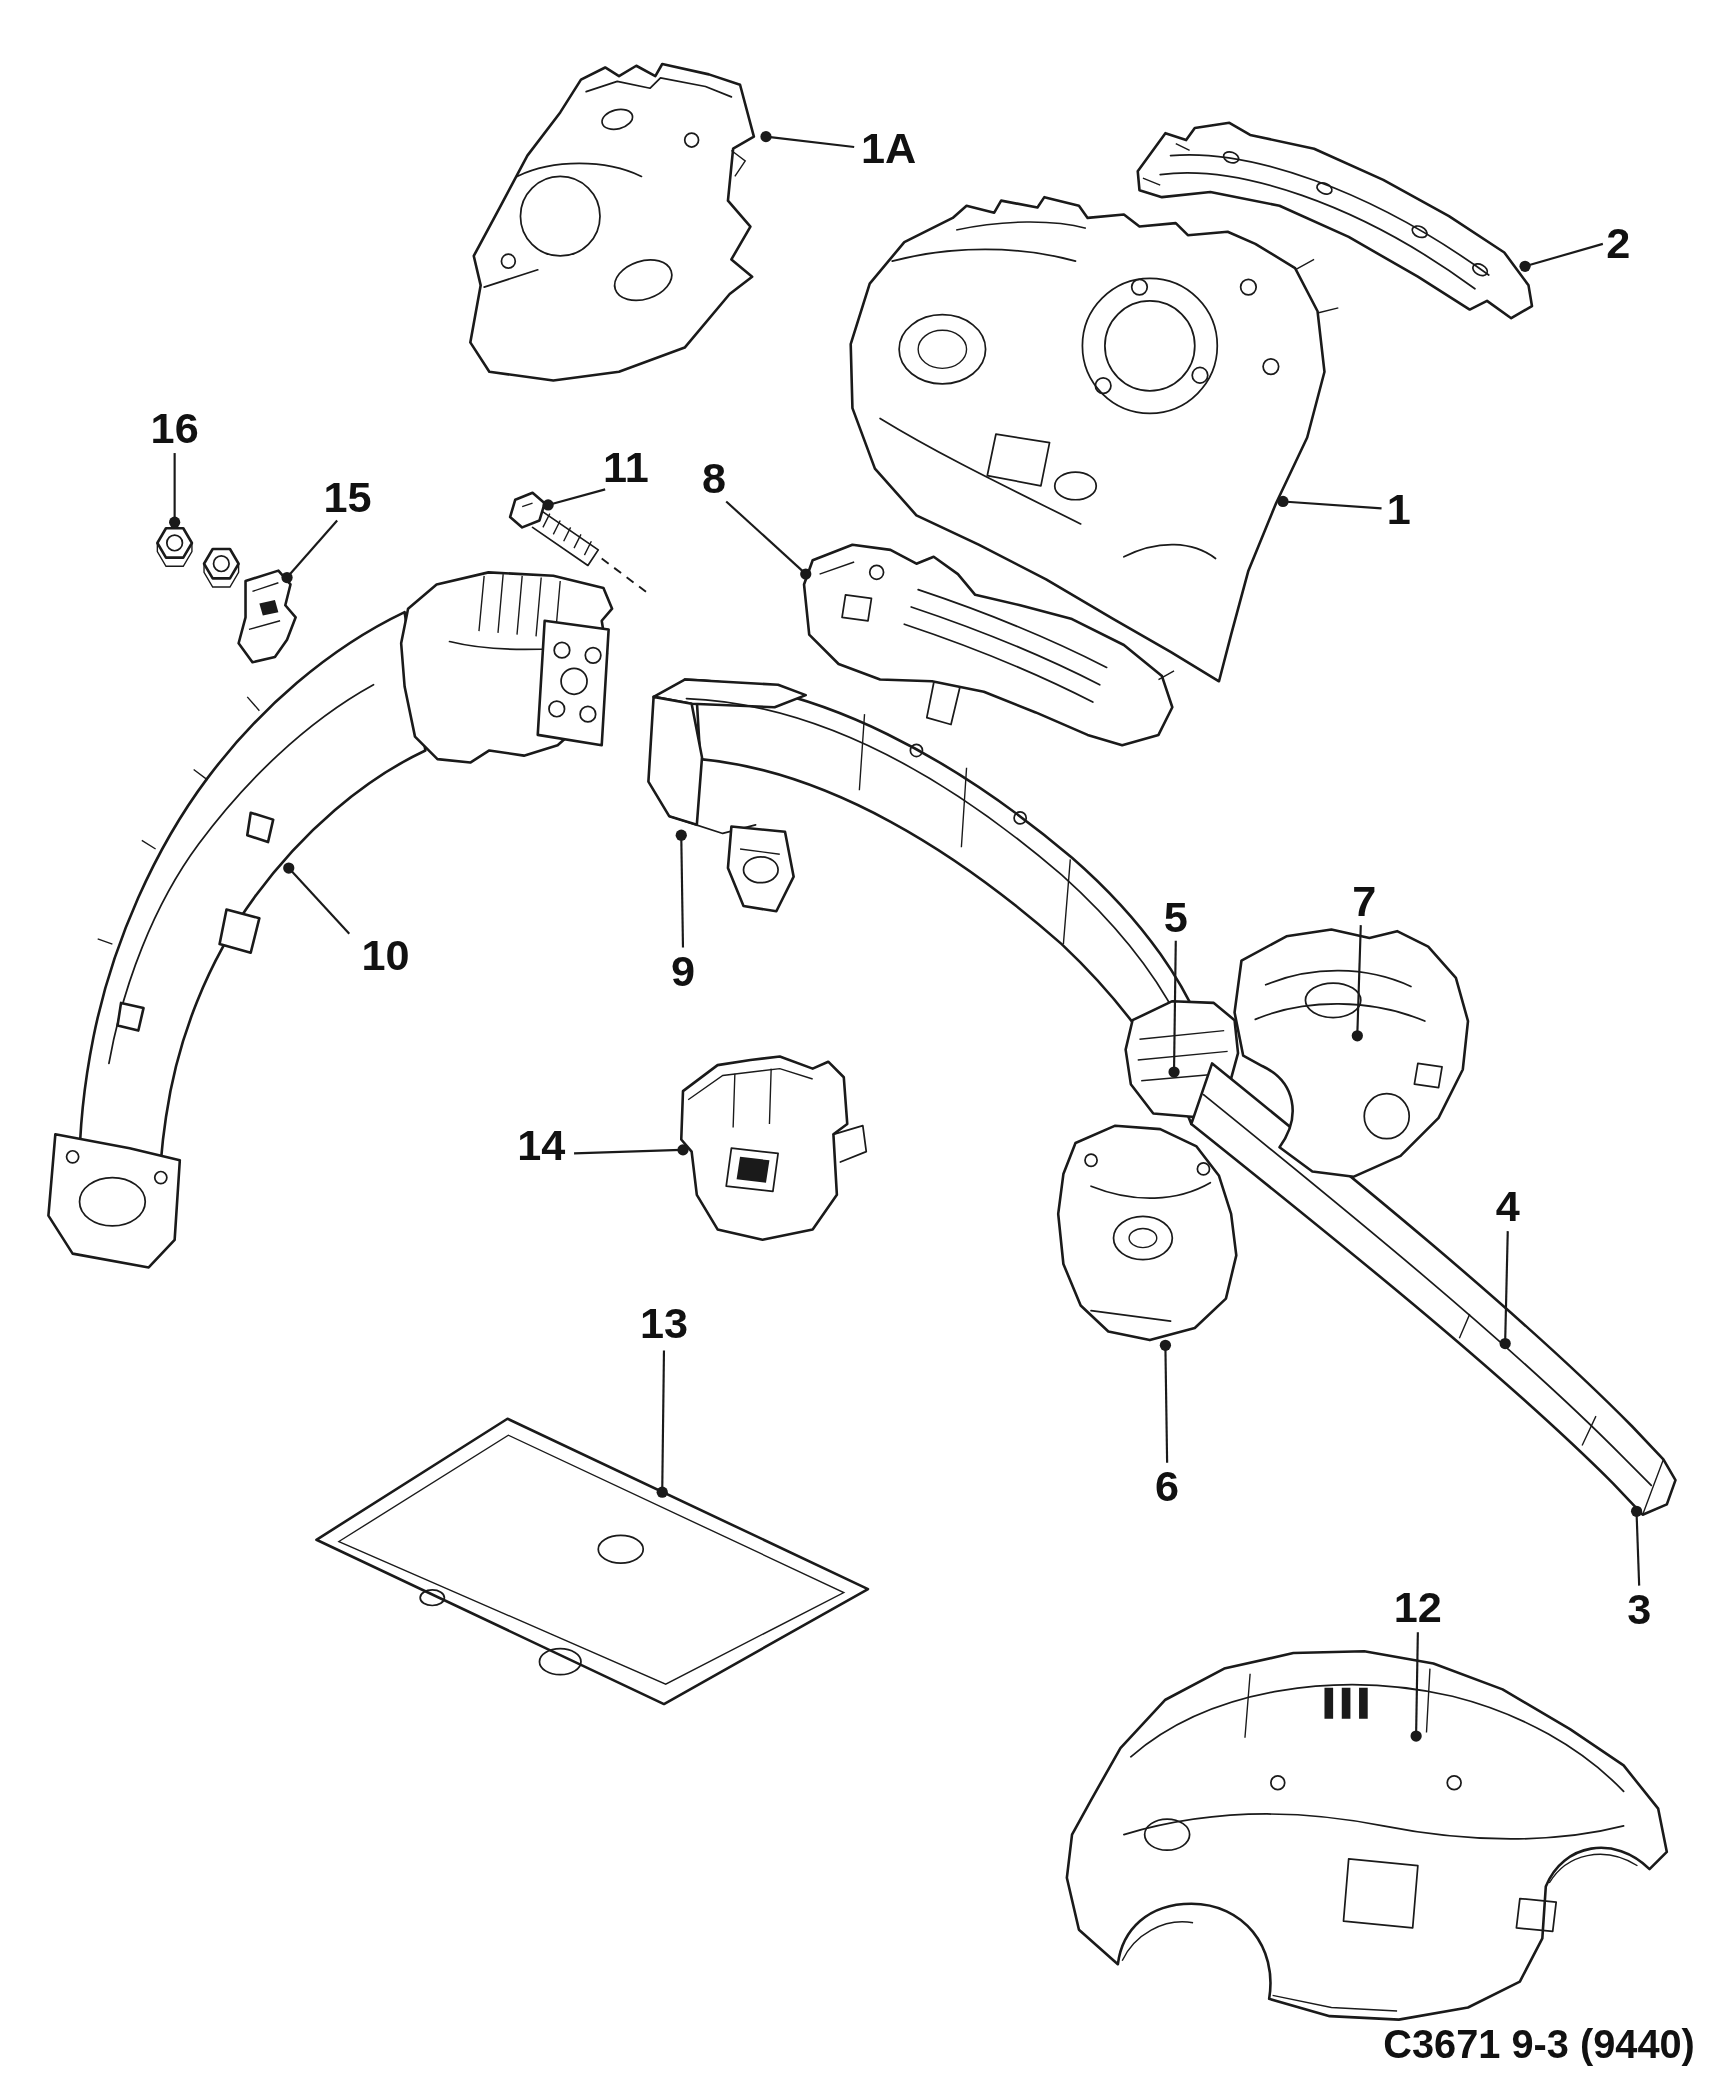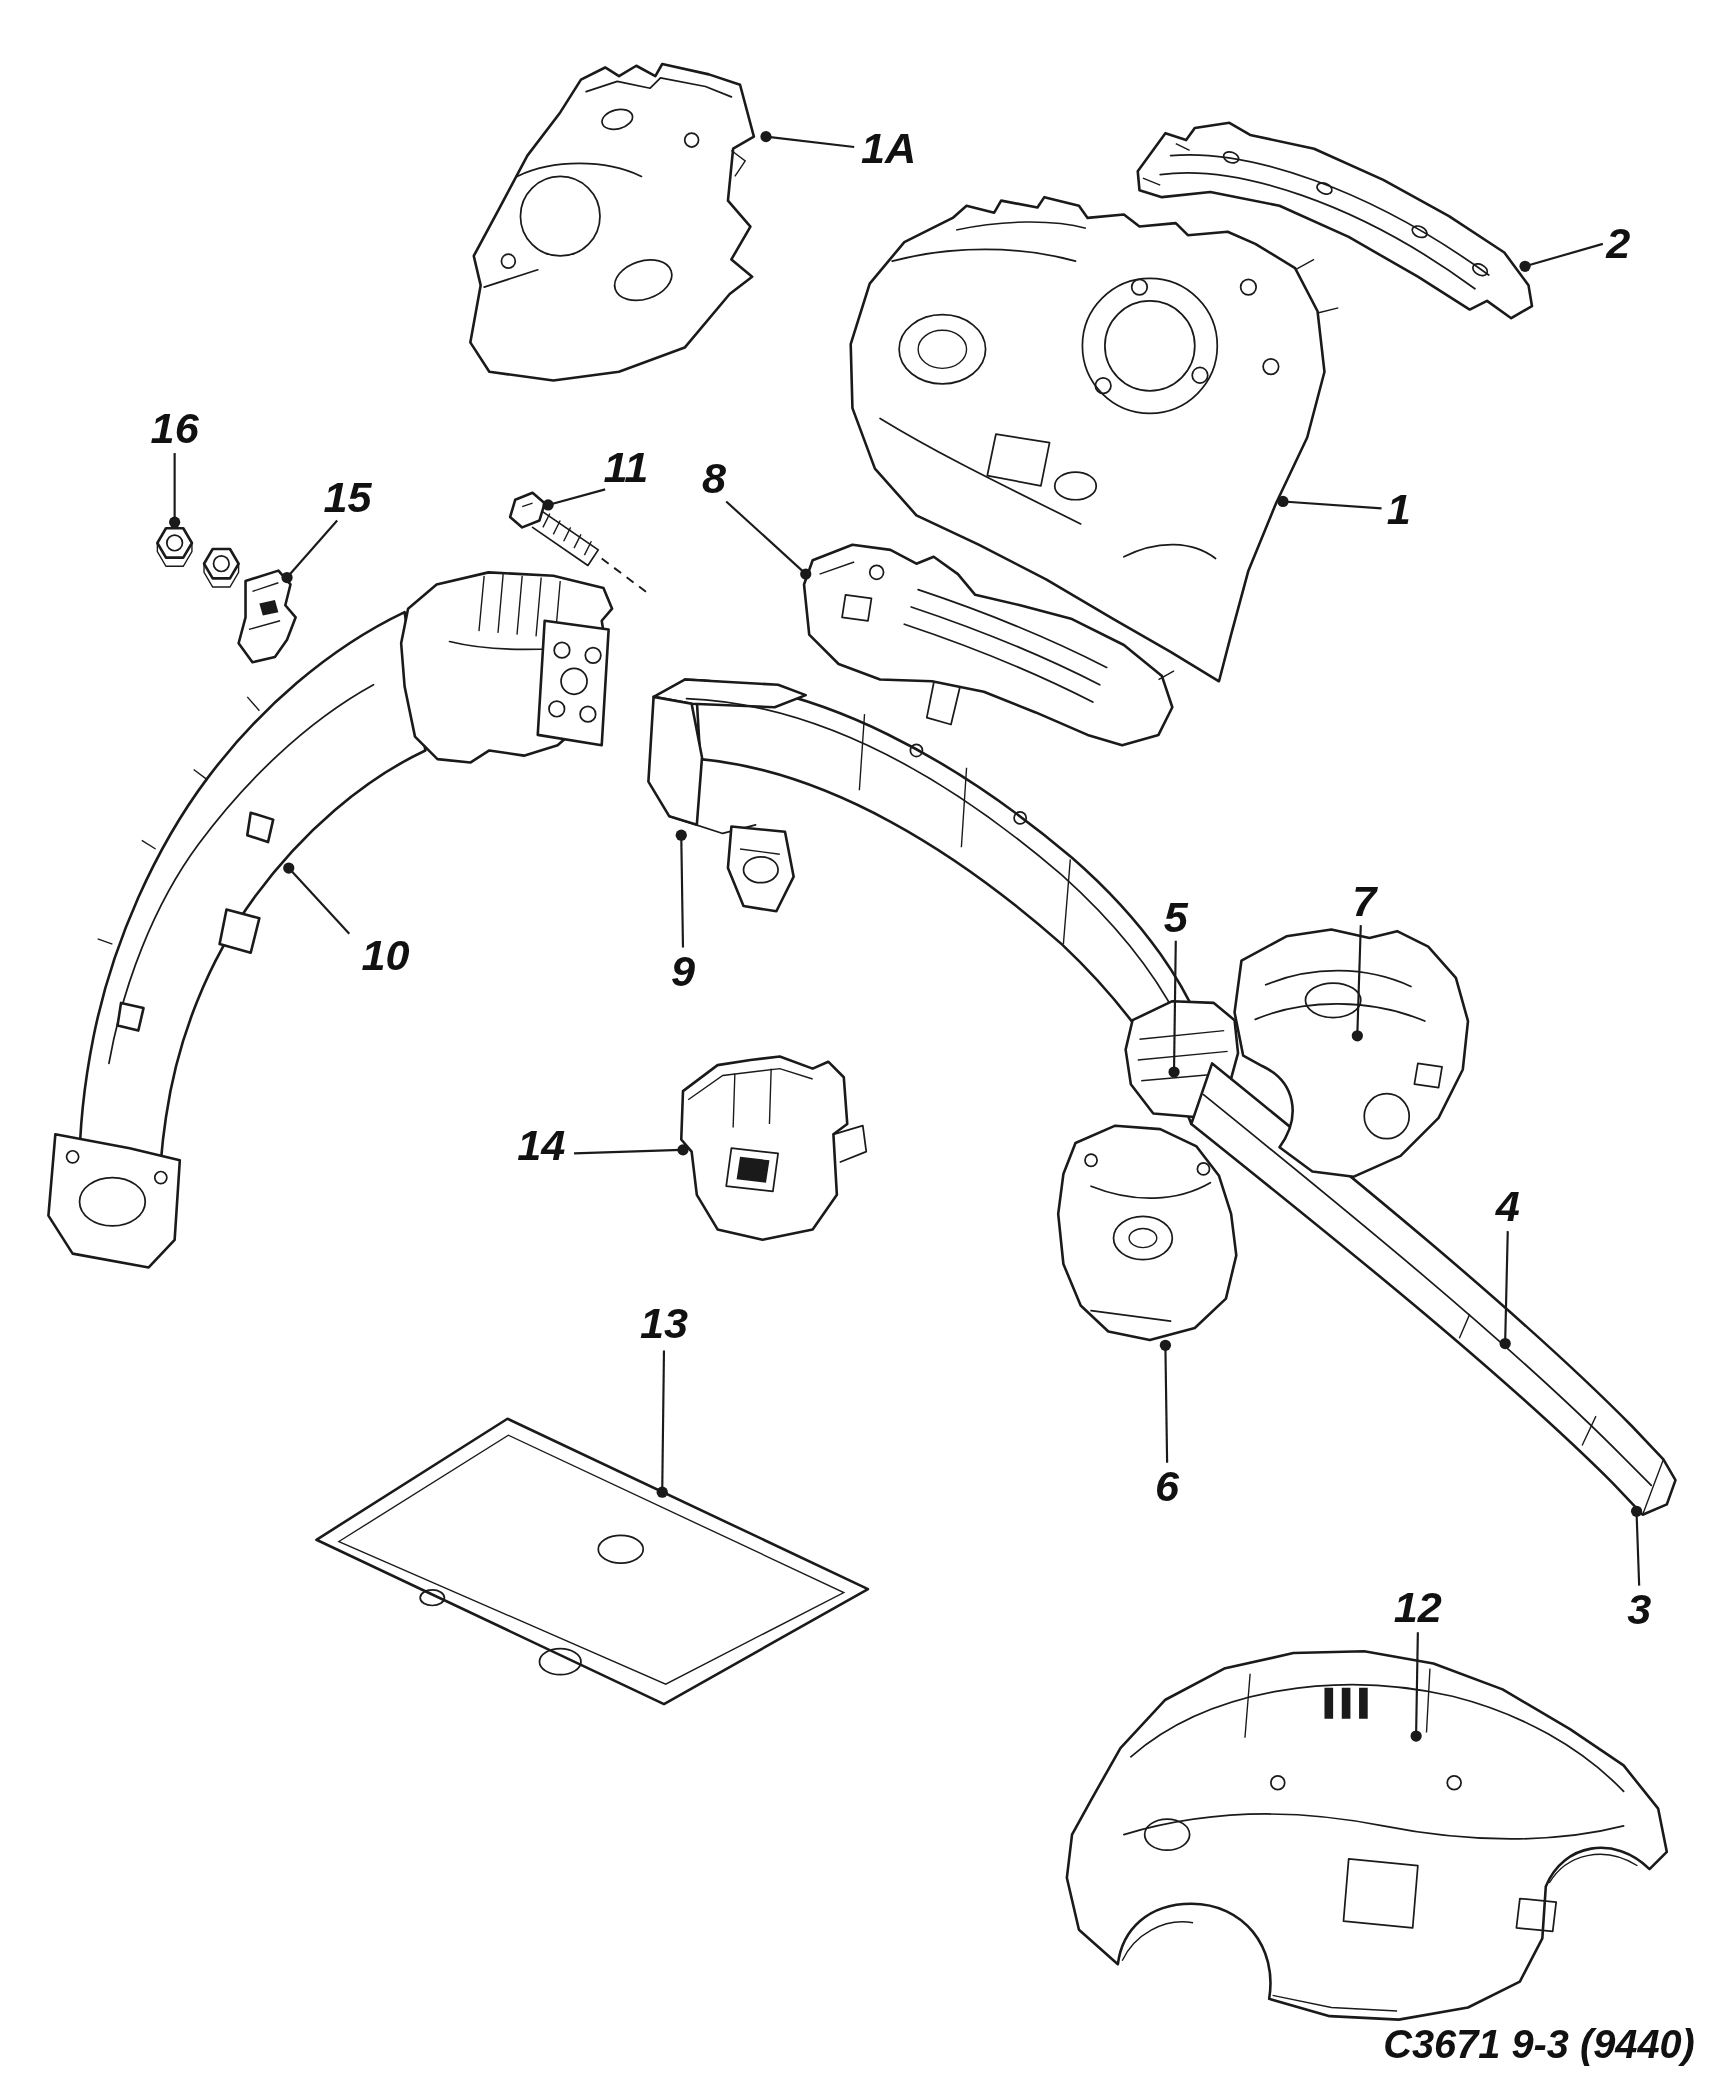--- a/index.html
+++ b/index.html
@@ -1,16 +1,16 @@
 <!DOCTYPE html>
 <html style="font-size:14px"><head>
 <meta charset="utf-8">
 <style>
   html,body{margin:0;padding:0;background:#ffffff;}
-  .page{position:relative;width:1736px;height:2094px;background:#ffffff;overflow:hidden;font-style:italic;}
+  .page{position:relative;width:1736px;height:2094px;background:#ffffff;overflow:hidden;}
   svg{display:block;}
   .outline{fill:#ffffff;stroke:#1a1a1a;stroke-width:3;stroke-linejoin:round;stroke-linecap:round;}
   .detail{fill:none;stroke:#1a1a1a;stroke-width:2;stroke-linejoin:round;stroke-linecap:round;}
   .thin{fill:none;stroke:#1a1a1a;stroke-width:1.6;}
   .dark{fill:#1a1a1a;stroke:none;}
   .leader{stroke:#1a1a1a;stroke-width:2.5;fill:none;}
   .dashed{stroke:#1a1a1a;stroke-width:2.2;fill:none;stroke-dasharray:10 8;}
   .dot{fill:#1a1a1a;stroke:none;}
   .callout{font-family:"Liberation Sans",sans-serif;font-weight:bold;font-size:50px;fill:#111111;}
   .footer-code{font-family:"Liberation Sans",sans-serif;font-weight:bold;font-size:46px;fill:#111111;}

